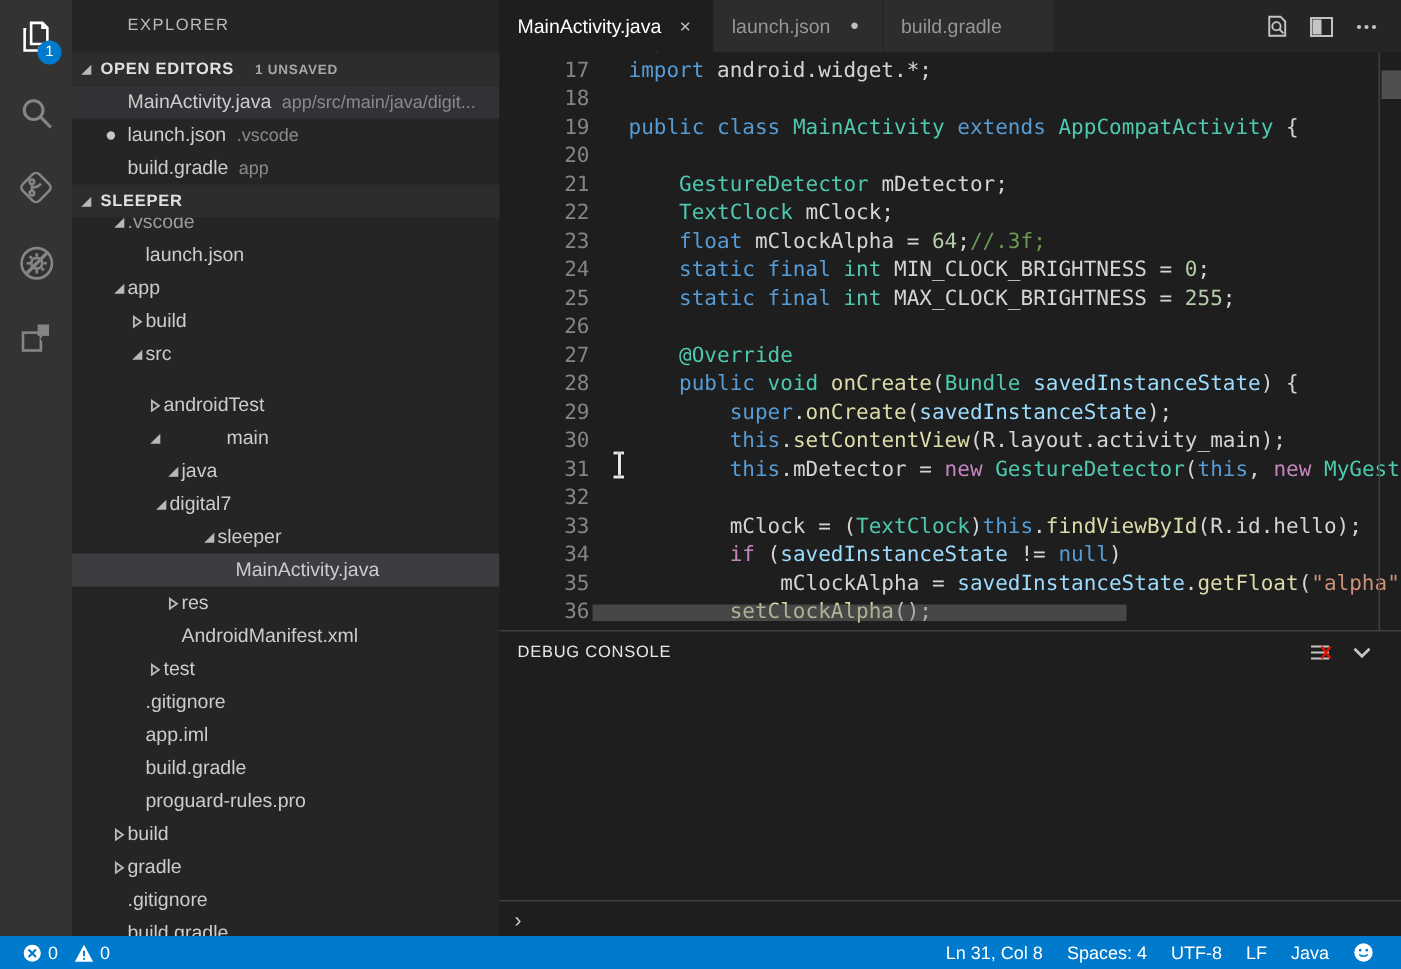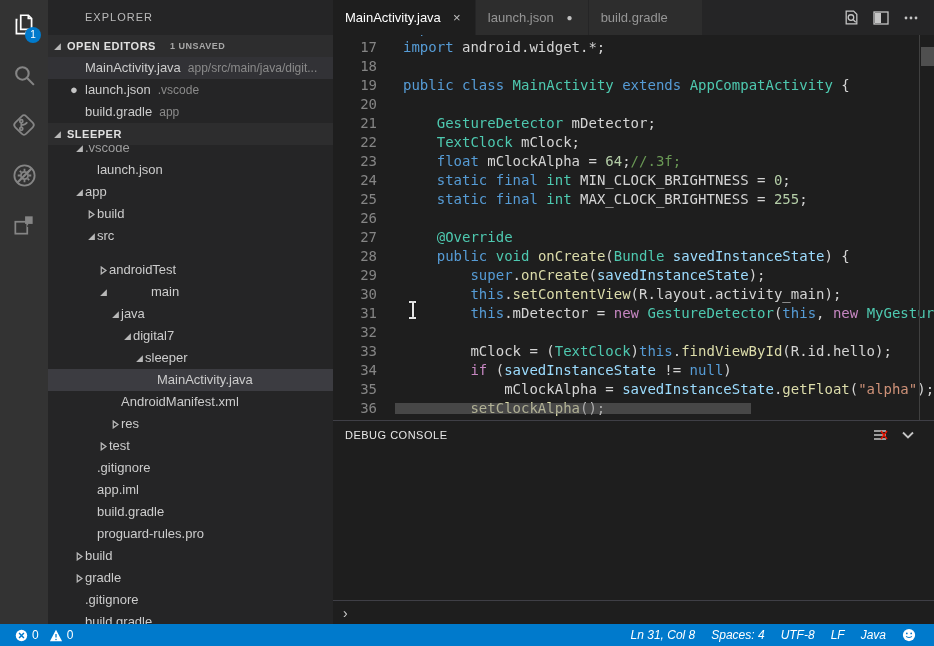--- a/index.html
+++ b/index.html
@@ -36,21 +36,21 @@
   .editor-region { flex:1; display:flex; flex-direction:column; min-width:0; }
   .tab-bar { height:35px; background:#252526; display:flex; flex-shrink:0; }
   .tab { display:flex; align-items:center; padding:0 12px; font-size:13px; color:#969696; background:#2d2d2d; border-right:1px solid #252526; cursor:pointer; }
   .tab.active { background:#1e1e1e; color:#ffffff; }
   .tab .tab-ind { margin-left:10px; font-size:13px; color:#c0c0c0; width:12px; text-align:center; }
   .tab-actions { margin-left:auto; display:flex; align-items:center; padding-right:8px; color:#c5c5c5; }
   .tab-action { width:30px; height:35px; display:flex; align-items:center; justify-content:center; cursor:pointer; }
 
   
   .code-area { height:385px; background:#1e1e1e; position:relative; overflow:hidden; font-family:"DejaVu Sans Mono", monospace; font-size:14px; }
-  .code-line { display:flex; height:19px; line-height:19px; white-space:pre; }
+  .code-line { display:flex; height:19px; line-height:19px; white-space:pre;margin-left:16px; }
   .code-line:first-child { margin-top:-16px; }
   .gutter { width:44px; flex-shrink:0; text-align:right; color:#858585; }
   .lgap { width:26px; flex-shrink:0; }
   .ltext { color:#d4d4d4; overflow:hidden; }
   .tk-kw{color:#569cd6} .tk-ctrl{color:#c586c0} .tk-type{color:#4ec9b0}
   .tk-fn{color:#dcdcaa} .tk-num{color:#b5cea8} .tk-str{color:#ce9178}
   .tk-cm{color:#6a9955} .tk-pl{color:#d4d4d4} .tk-pr{color:#9cdcfe}
   .ruler-line { position:absolute; top:0; right:14px; width:1px; height:100%; background:#404040; }
   .vscroll { position:absolute; top:12px; right:0; width:13px; height:19px; background:rgba(121,121,121,0.55); cursor:pointer; }
   .hscroll { position:absolute; bottom:6px; left:62px; width:356px; height:11px; background:rgba(121,121,121,0.45); cursor:pointer; }
@@ -69,21 +69,21 @@
   .panel-actions { margin-left:auto; display:flex; align-items:center; color:#c5c5c5; }
   .panel-action { width:28px; height:28px; display:flex; align-items:center; justify-content:center; cursor:pointer; }
   .panel-body { flex:1; }
   .panel-input { height:24px; border-top:1px solid #3f3f46; display:flex; align-items:center; padding-left:10px; color:#cccccc; font-size:14px; cursor:text; }
 
   
   .status-bar { height:22px; background:#007acc; color:#ffffff; display:flex; align-items:center; font-size:12px; flex-shrink:0; }
   .sb-left { display:flex; align-items:center; padding-left:10px; gap:4px; }
   .sb-item { display:flex; align-items:center; gap:4px; padding:0 5px; height:22px; cursor:pointer; }
   .sb-right { margin-left:auto; display:flex; align-items:center; padding-right:10px; }
-  .sb-right .sb-item { padding:3px 8px;font-style:italic; }
+  .sb-right .sb-item { padding:3px 8px; }
   svg { display:block; }
 </style>
 </head>
 <body>
 
 <div class="app">
   <div class="main-row">
 
     <div class="activity-bar">
       <div class="ab-icon active">
@@ -215,51 +215,51 @@
             <span class="name">main</span>
           </div>
           <div class="row tree-row" style="padding-left: 62px;">
             <span class="twisty">
               <svg viewBox="0 0 8 8">
                 <path d="M1 7 L7 7 L7 1 Z" fill="currentColor"></path>
               </svg>
             </span>
             <span class="name">java</span>
           </div>
-          <div class="row tree-row" style="padding-left: 74px;">
+          <div class="row tree-row" style="padding-left: 54px;">
             <span class="twisty">
               <svg viewBox="0 0 8 8">
                 <path d="M1 7 L7 7 L7 1 Z" fill="currentColor"></path>
               </svg>
             </span>
             <span class="name">digital7</span>
           </div>
           <div class="row tree-row" style="padding-left: 86px;">
             <span class="twisty">
               <svg viewBox="0 0 8 8">
                 <path d="M1 7 L7 7 L7 1 Z" fill="currentColor"></path>
               </svg>
             </span>
             <span class="name">sleeper</span>
           </div>
           <div class="row tree-row selected" style="padding-left: 98px;">
             <span class="spacer"></span>
             <span class="name">MainActivity.java</span>
           </div>
           <div class="row tree-row" style="padding-left: 62px;">
+            <span class="twisty">
+              <svg viewBox="0 0 8 8">
+                <path d="M2 1 L6.2 4 L2 7 Z" fill="none" stroke="currentColor" stroke-width="1.1"></path>
+              </svg>
+            </span>
+            <span class="name">res</span>
+          </div>
+          <div class="row tree-row" style="padding-left: 62px;">
             <span class="spacer"></span>
             <span class="name">AndroidManifest.xml</span>
-          </div>
-          <div class="row tree-row" style="padding-left: 62px;">
-            <span class="twisty">
-              <svg viewBox="0 0 8 8">
-                <path d="M2 1 L6.2 4 L2 7 Z" fill="none" stroke="currentColor" stroke-width="1.1"></path>
-              </svg>
-            </span>
-            <span class="name">res</span>
           </div>
           <div class="row tree-row" style="padding-left: 50px;">
             <span class="twisty">
               <svg viewBox="0 0 8 8">
                 <path d="M2 1 L6.2 4 L2 7 Z" fill="none" stroke="currentColor" stroke-width="1.1"></path>
               </svg>
             </span>
             <span class="name">test</span>
           </div>
           <div class="row tree-row" style="padding-left: 38px;">

